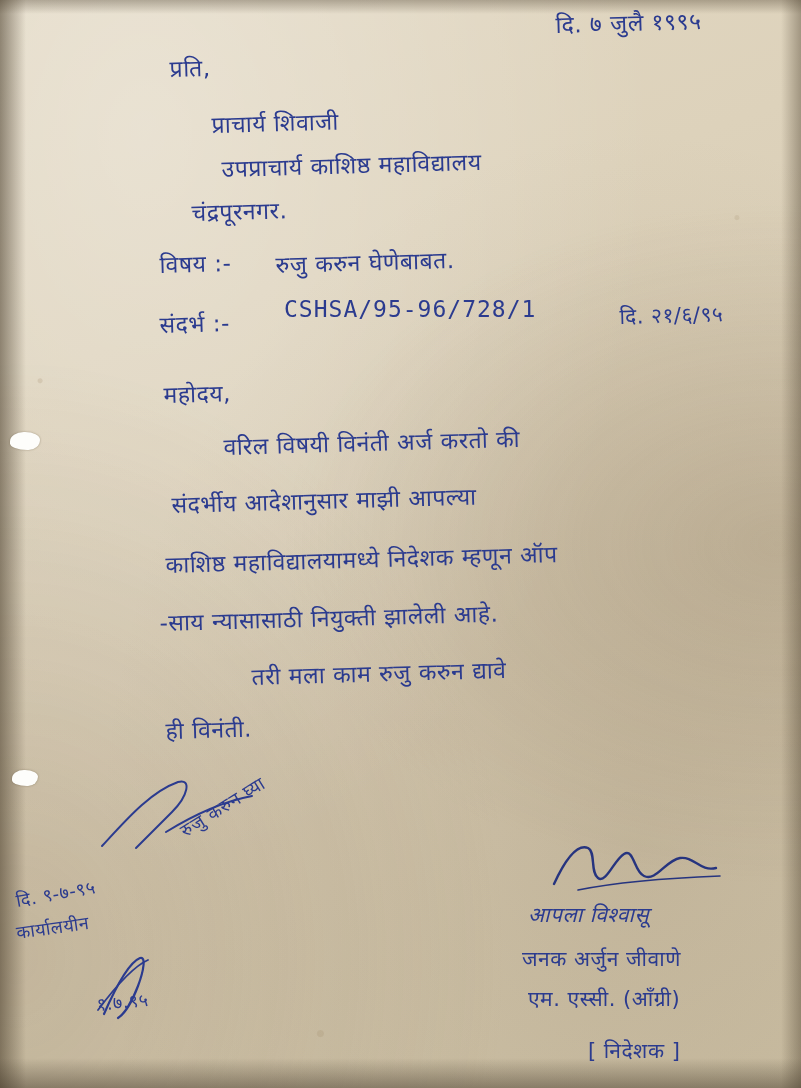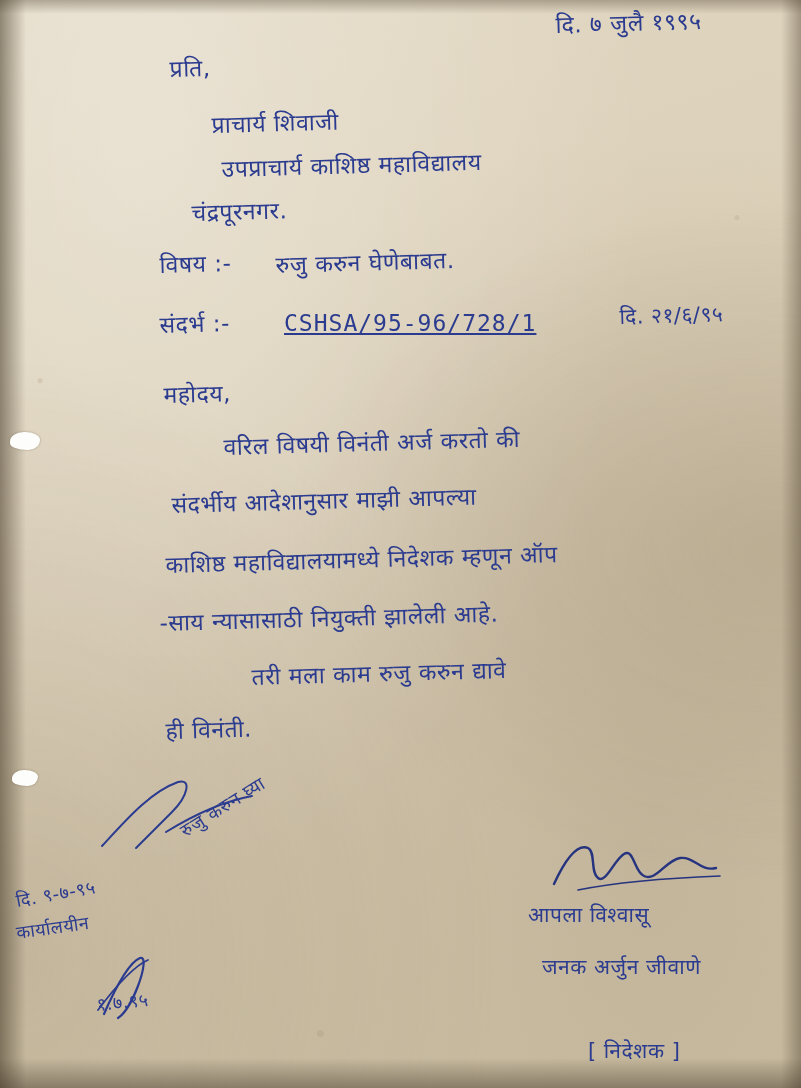--- a/index.html
+++ b/index.html
@@ -104,21 +104,21 @@
   <div class="hw sz-lg slant" style="left:170px; top:52px;">प्रति,</div>
 
   <div class="hw sz-lg slant" style="left:212px; top:108px;">प्राचार्य शिवाजी</div>
   <div class="hw sz-lg slant" style="left:222px; top:152px;">उपप्राचार्य काशिष्ठ महाविद्यालय</div>
   <div class="hw sz-lg slant" style="left:192px; top:196px;">चंद्रपूरनगर.</div>
 
   <div class="hw sz-lg slant" style="left:160px; top:248px;">विषय :-</div>
   <div class="hw sz-lg slant" style="left:276px; top:248px;">रुजु करुन घेणेबाबत.</div>
 
   <div class="hw sz-lg slant" style="left:160px; top:308px;">संदर्भ :-</div>
-  <div class="hw sz-lg mono" style="left:284px; top:310px;text-decoration:underline;">CSHSA/95-96/728/1</div>
+  <div class="hw sz-lg mono" style="left:284px; top:296px;">CSHSA/95-96/728/1</div>
   <div class="hw sz-md slant" style="left:620px; top:302px;">दि. २१/६/९५</div>
 
   <div class="hw sz-lg slant" style="left:164px; top:378px;">महोदय,</div>
 
   <div class="hw sz-lg slant" style="left:224px; top:430px;">वरिल विषयी विनंती अर्ज करतो की</div>
   <div class="hw sz-lg slant" style="left:172px; top:488px;">संदर्भीय आदेशानुसार माझी आपल्या</div>
   <div class="hw sz-lg slant" style="left:166px; top:548px;">काशिष्ठ महाविद्यालयामध्ये निदेशक म्हणून ऑप</div>
   <div class="hw sz-lg slant" style="left:160px; top:606px;">-साय न्यासासाठी नियुक्ती झालेली आहे.</div>
   <div class="hw sz-lg slant" style="left:252px; top:660px;">तरी मला काम रुजु करुन द्यावे</div>
   <div class="hw sz-lg slant" style="left:166px; top:714px;">ही विनंती.</div>
@@ -138,16 +138,17 @@
     <path d="M6 70 C30 44, 54 16, 82 6 C96 2, 92 20, 76 36 C62 50, 50 62, 40 72" fill="none" stroke="#2b3b8f" stroke-width="2" stroke-linecap="round"></path>
     <path d="M70 56 C96 40, 124 26, 156 20" fill="none" stroke="#2b3b8f" stroke-width="2" stroke-linecap="round"></path>
   </svg>
 
   <svg class="sig" style="left:548px; top:838px;" width="180" height="60" viewBox="0 0 180 60">
     <path d="M6 46 C18 20, 30 6, 40 10 C48 14, 42 34, 50 40 C58 46, 66 22, 76 16
              C86 10, 86 34, 96 38 C108 44, 118 22, 132 20 C146 18, 152 34, 168 30" fill="none" stroke="#26347f" stroke-width="2.4" stroke-linecap="round"></path>
     <path d="M30 52 C70 44, 120 40, 172 38" fill="none" stroke="#26347f" stroke-width="1.6" stroke-linecap="round"></path>
   </svg>
 
-  <div class="hw sz-md" style="left:528px; top:900px;">आपला विश्वासू</div>
-  <div class="hw sz-md" style="left:542px; top:944px;margin-top:8px;">जनक अर्जुन जीवाणे</div>
+  <div class="hw sz-md" style="left:528px; top:900px;font-style:italic;">आपला विश्वासू</div>
+  <div class="hw sz-md" style="left:522px; top:944px;">जनक अर्जुन जीवाणे</div>
+  <div class="hw sz-md" style="left:528px; top:984px;">एम. एस्सी. (ऑंग्री)</div>
   <div class="hw sz-md" style="left:588px; top:1036px;">[ निदेशक ]</div>
 </div>
 
 </body></html>

